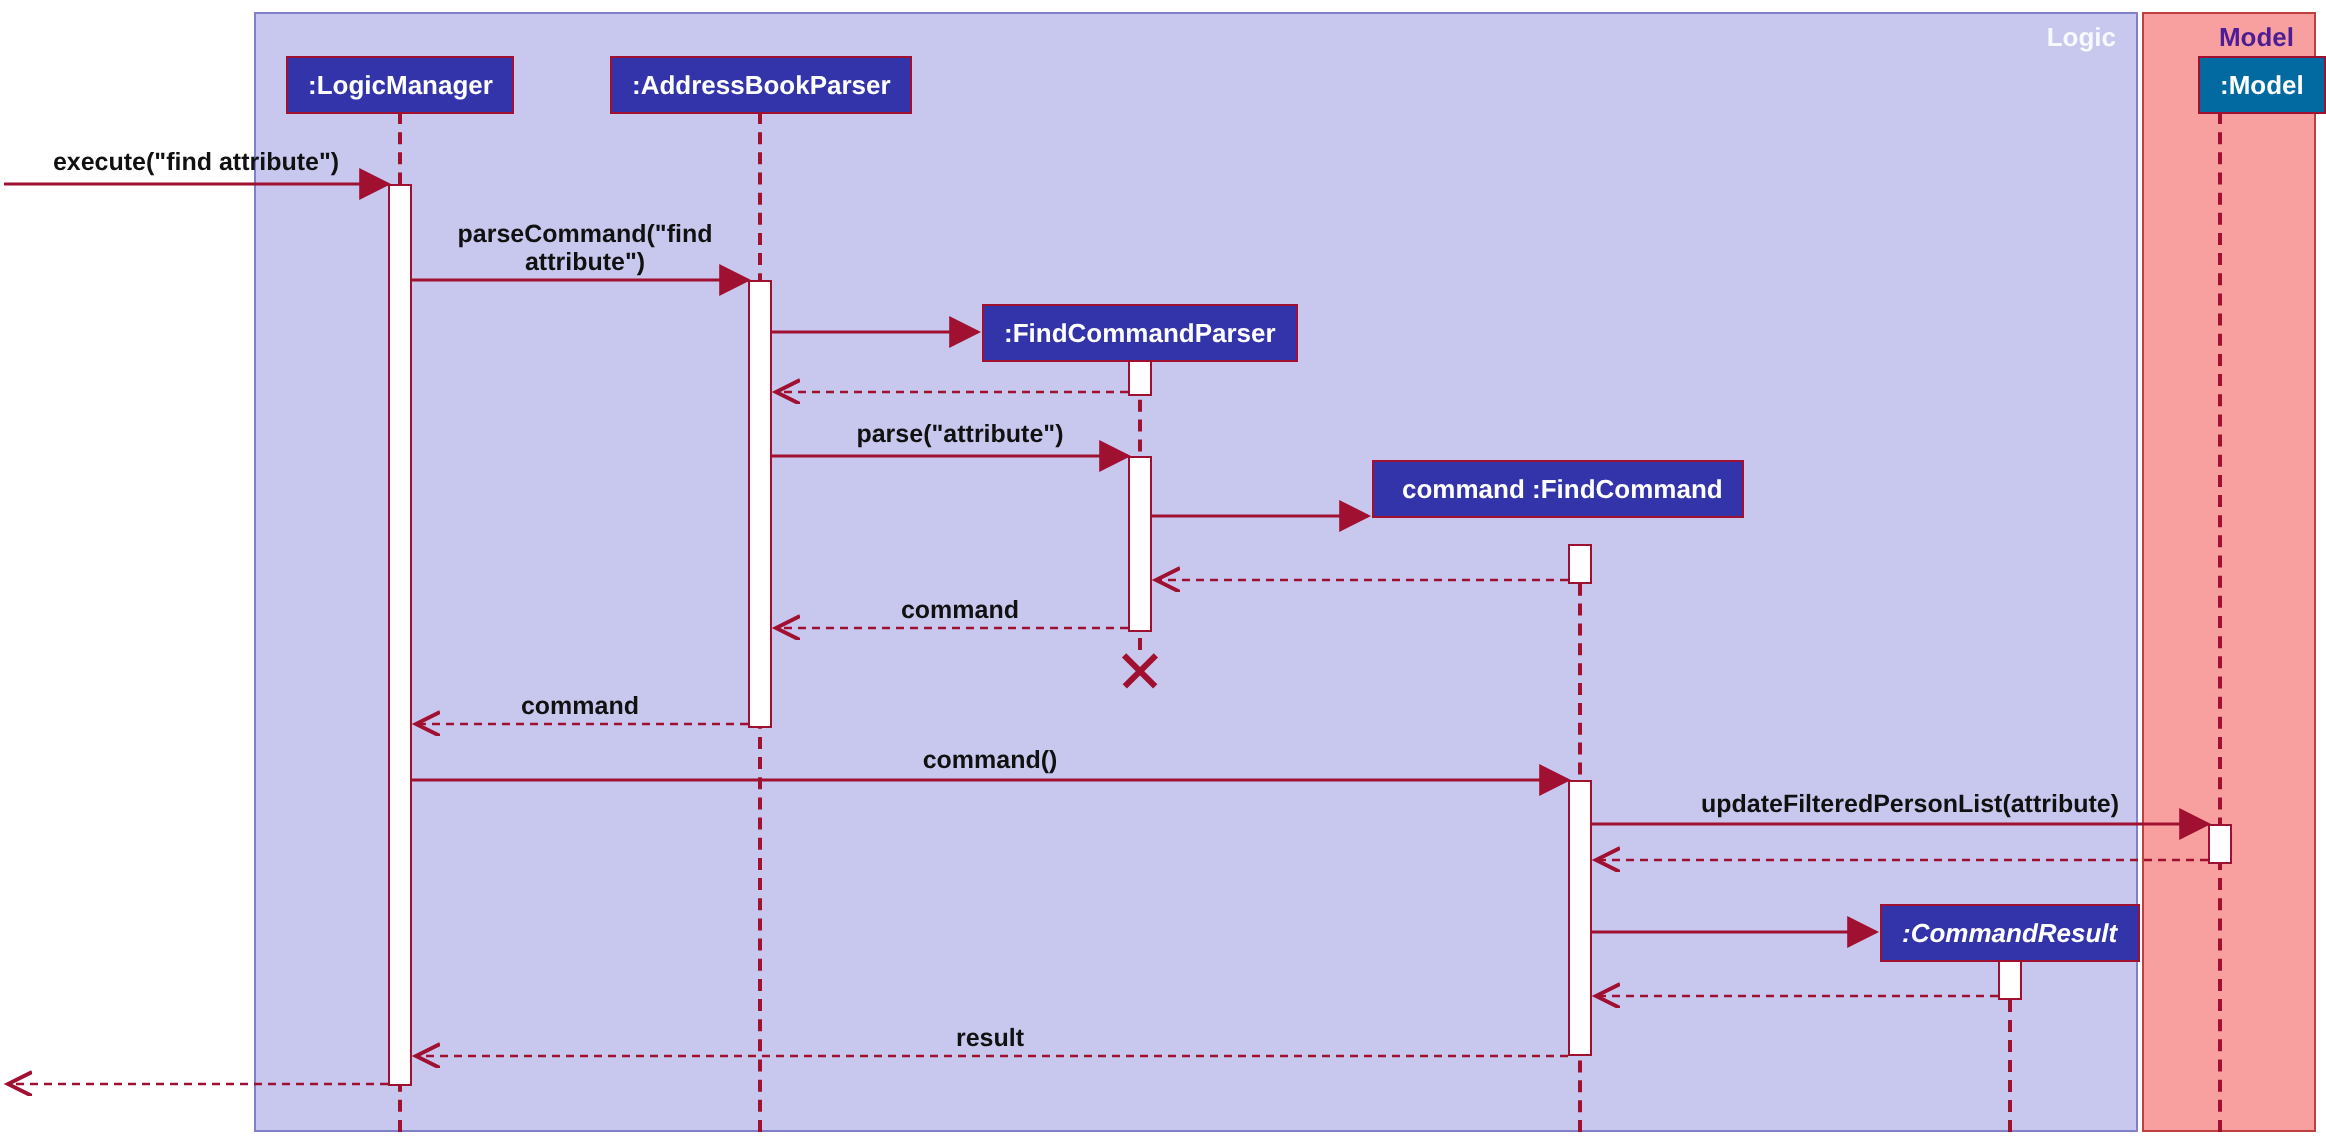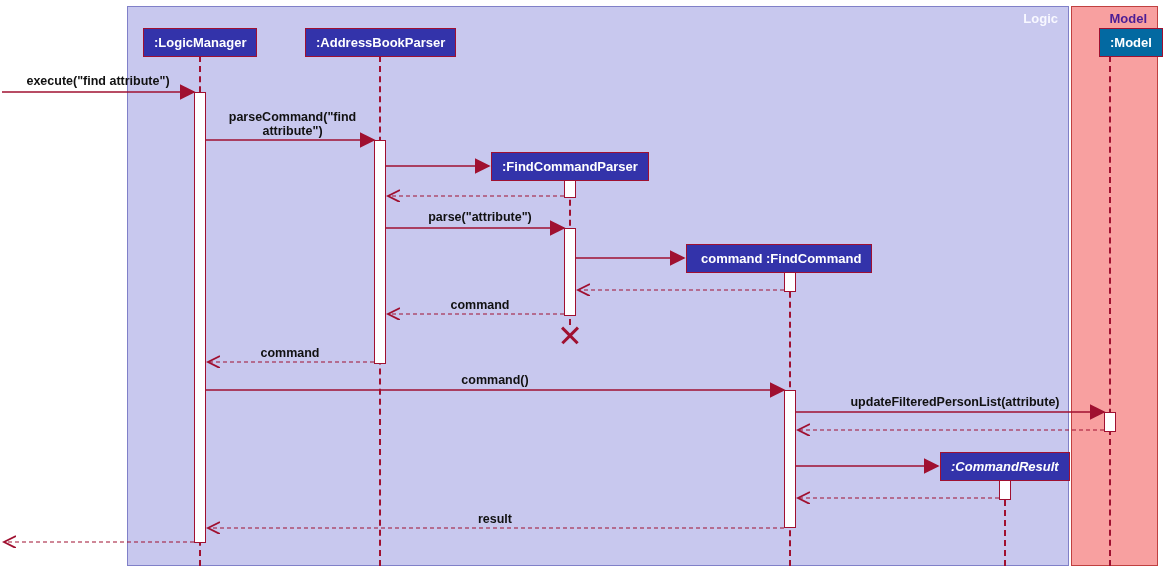--- a/index.html
+++ b/index.html
@@ -30,21 +30,21 @@
   <div class="region logic-region" style="left:127px; top:6px; width:942px; height:560px;">
     <div class="region-label logic-label">Logic</div>
   </div>
   <div class="region model-region" style="left:1071px; top:6px; width:87px; height:560px;">
     <div class="region-label model-label">Model</div>
   </div>
 
   <div class="participant" style="left:305px; top:28px;">:AddressBookParser</div>
   <div class="participant" style="left:143px; top:28px;">:LogicManager</div>
   <div class="participant" style="left:491px; top:152px;">:FindCommandParser</div>
-  <div class="participant" style="left:686px; top:244px;padding-left:14px;">command :FindCommand</div>
+  <div class="participant" style="left:686px; top:230px;padding-left:14px;">command :FindCommand</div>
   <div class="participant" style="left:940px; top:452px;font-style:italic;">:CommandResult</div>
   <div class="participant model-head" style="left:1080px; top:28px;">:Model</div>
 
   <div class="lifeline" style="left:199px; top:56px; height:510px;"></div>
   <div class="lifeline" style="left:379px; top:56px; height:510px;"></div>
   <div class="lifeline" style="left:569px; top:180px; height:145px;"></div>
   <div class="lifeline" style="left:789px; top:272px; height:294px;"></div>
   <div class="lifeline" style="left:1004px; top:480px; height:86px;"></div>
   <div class="lifeline" style="left:1109px; top:56px; height:510px;"></div>
 

